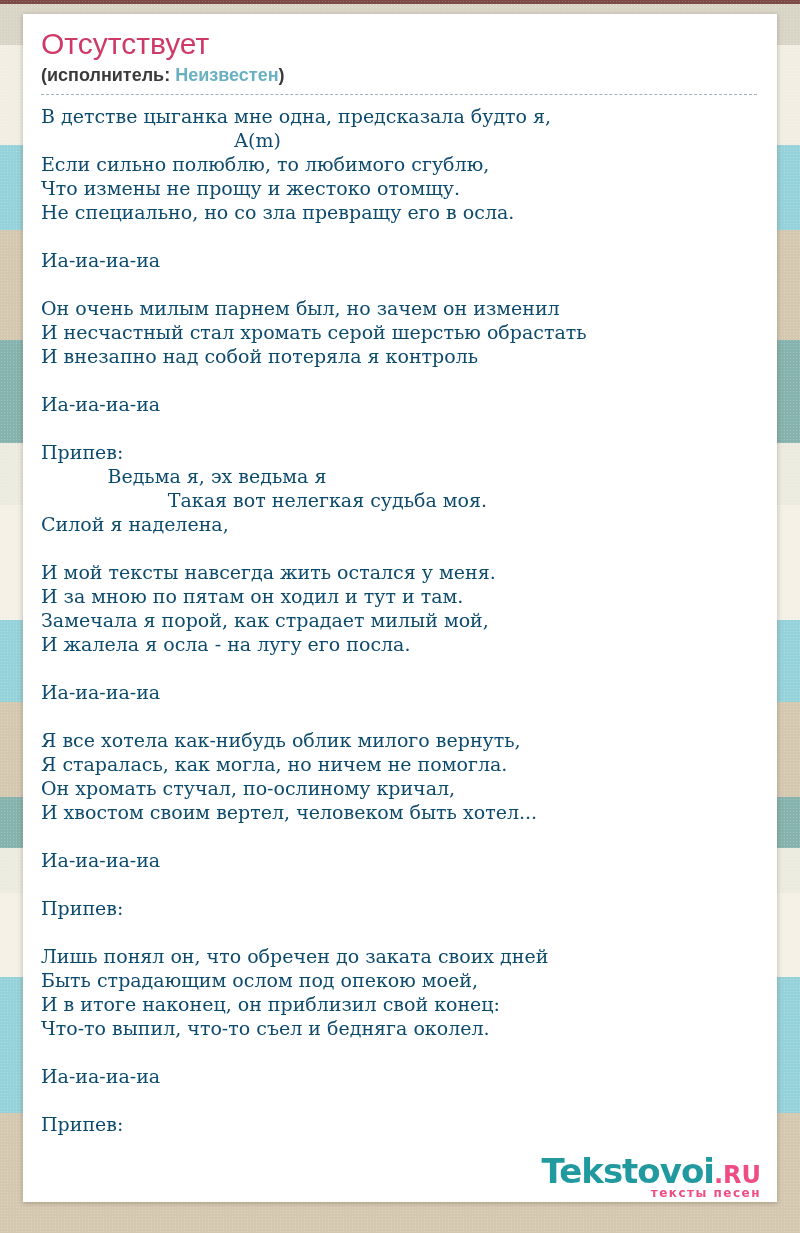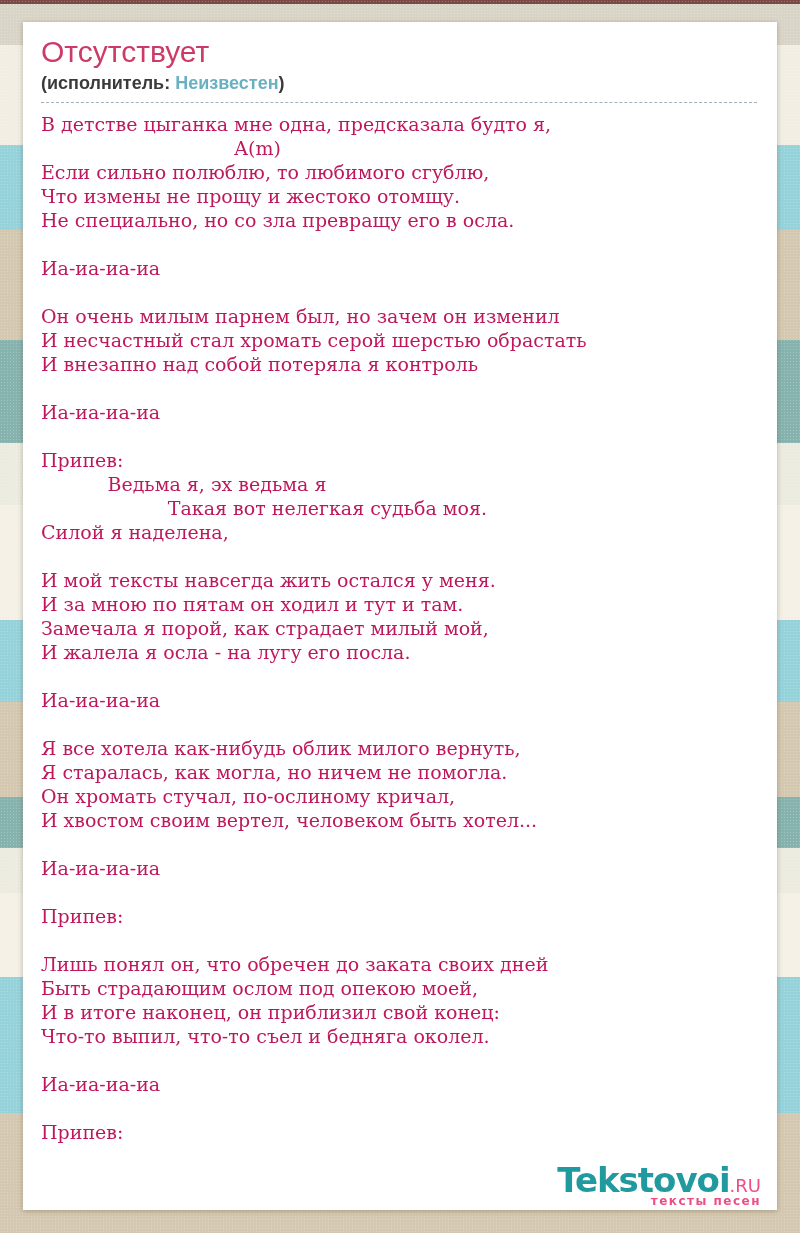--- a/index.html
+++ b/index.html
@@ -34,21 +34,21 @@
     position: absolute;
     inset: 0;
     background-image: radial-gradient(rgba(255,255,255,0.22) 1px, transparent 1px);
     background-size: 3px 3px;
     pointer-events: none;
     z-index: 1;
   }
   .card {
     position: absolute;
     left: 23px;
-    top: 22px;
+    top: 14px;
     width: 754px;
     height: 1188px;
     background: #ffffff;
     border-radius: 0;
     box-shadow: 0 1px 5px rgba(70,60,50,0.35);
     z-index: 2;
   }
   .card-inner {
     padding: 12px 20px 0 18px;
   }
@@ -74,21 +74,21 @@
   }
   .divider {
     border-top: 1px dashed #9db3b8;
     height: 0;
   }
   .lyrics {
     padding-top: 9px;
     font-family: "DejaVu Serif", serif;
     font-size: 19px;
     line-height: 24px;
-    color: #be185d;
+    color: #0c4a6e;
   }
   .lyrics-line {
     white-space: pre;
     min-height: 24px;
   }
   .logo {
     position: absolute;
     right: 16px;
     bottom: 2px;
     text-align: right;
@@ -96,22 +96,22 @@
     font-family: "DejaVu Sans", sans-serif;
   }
   .logo .brand {
     font-size: 34px;
     line-height: 34px;
     font-weight: 700;
     color: #219a9f;
     letter-spacing: -1px;
   }
   .logo .domain {
-    font-size: 18px;
-    font-weight: 400;
+    font-size: 24px;
+    font-weight: 700;
     color: #ee4d84;
     letter-spacing: 0;
   }
   .logo .tagline {
     margin-top: -3px;
     font-size: 12px;
     line-height: 14px;
     font-weight: 700;
     color: #ee4d84;
     letter-spacing: 1.5px;

